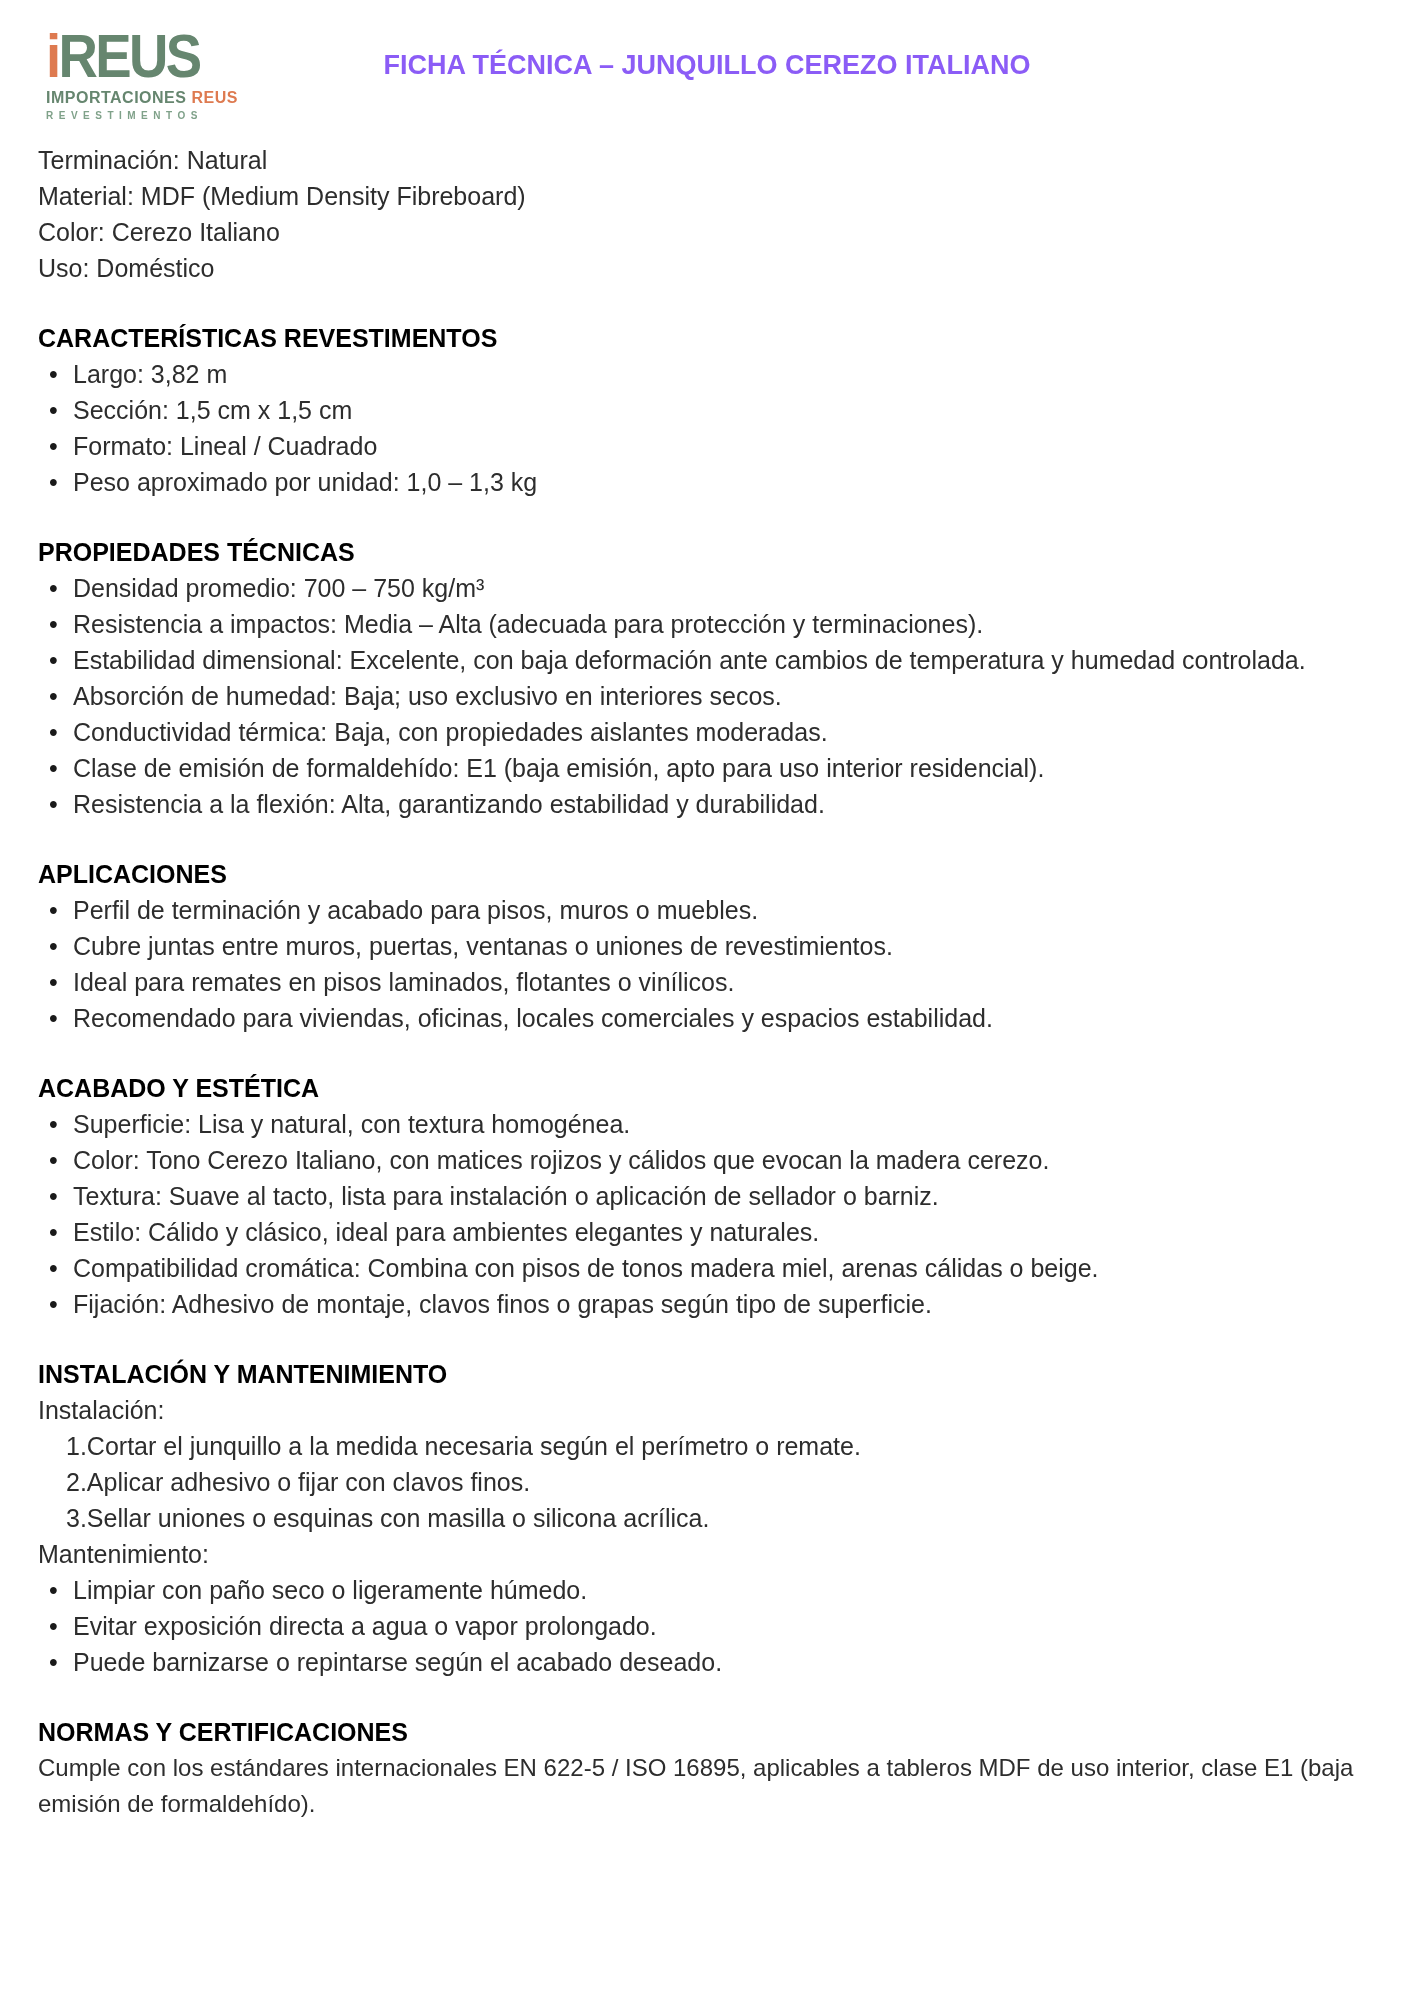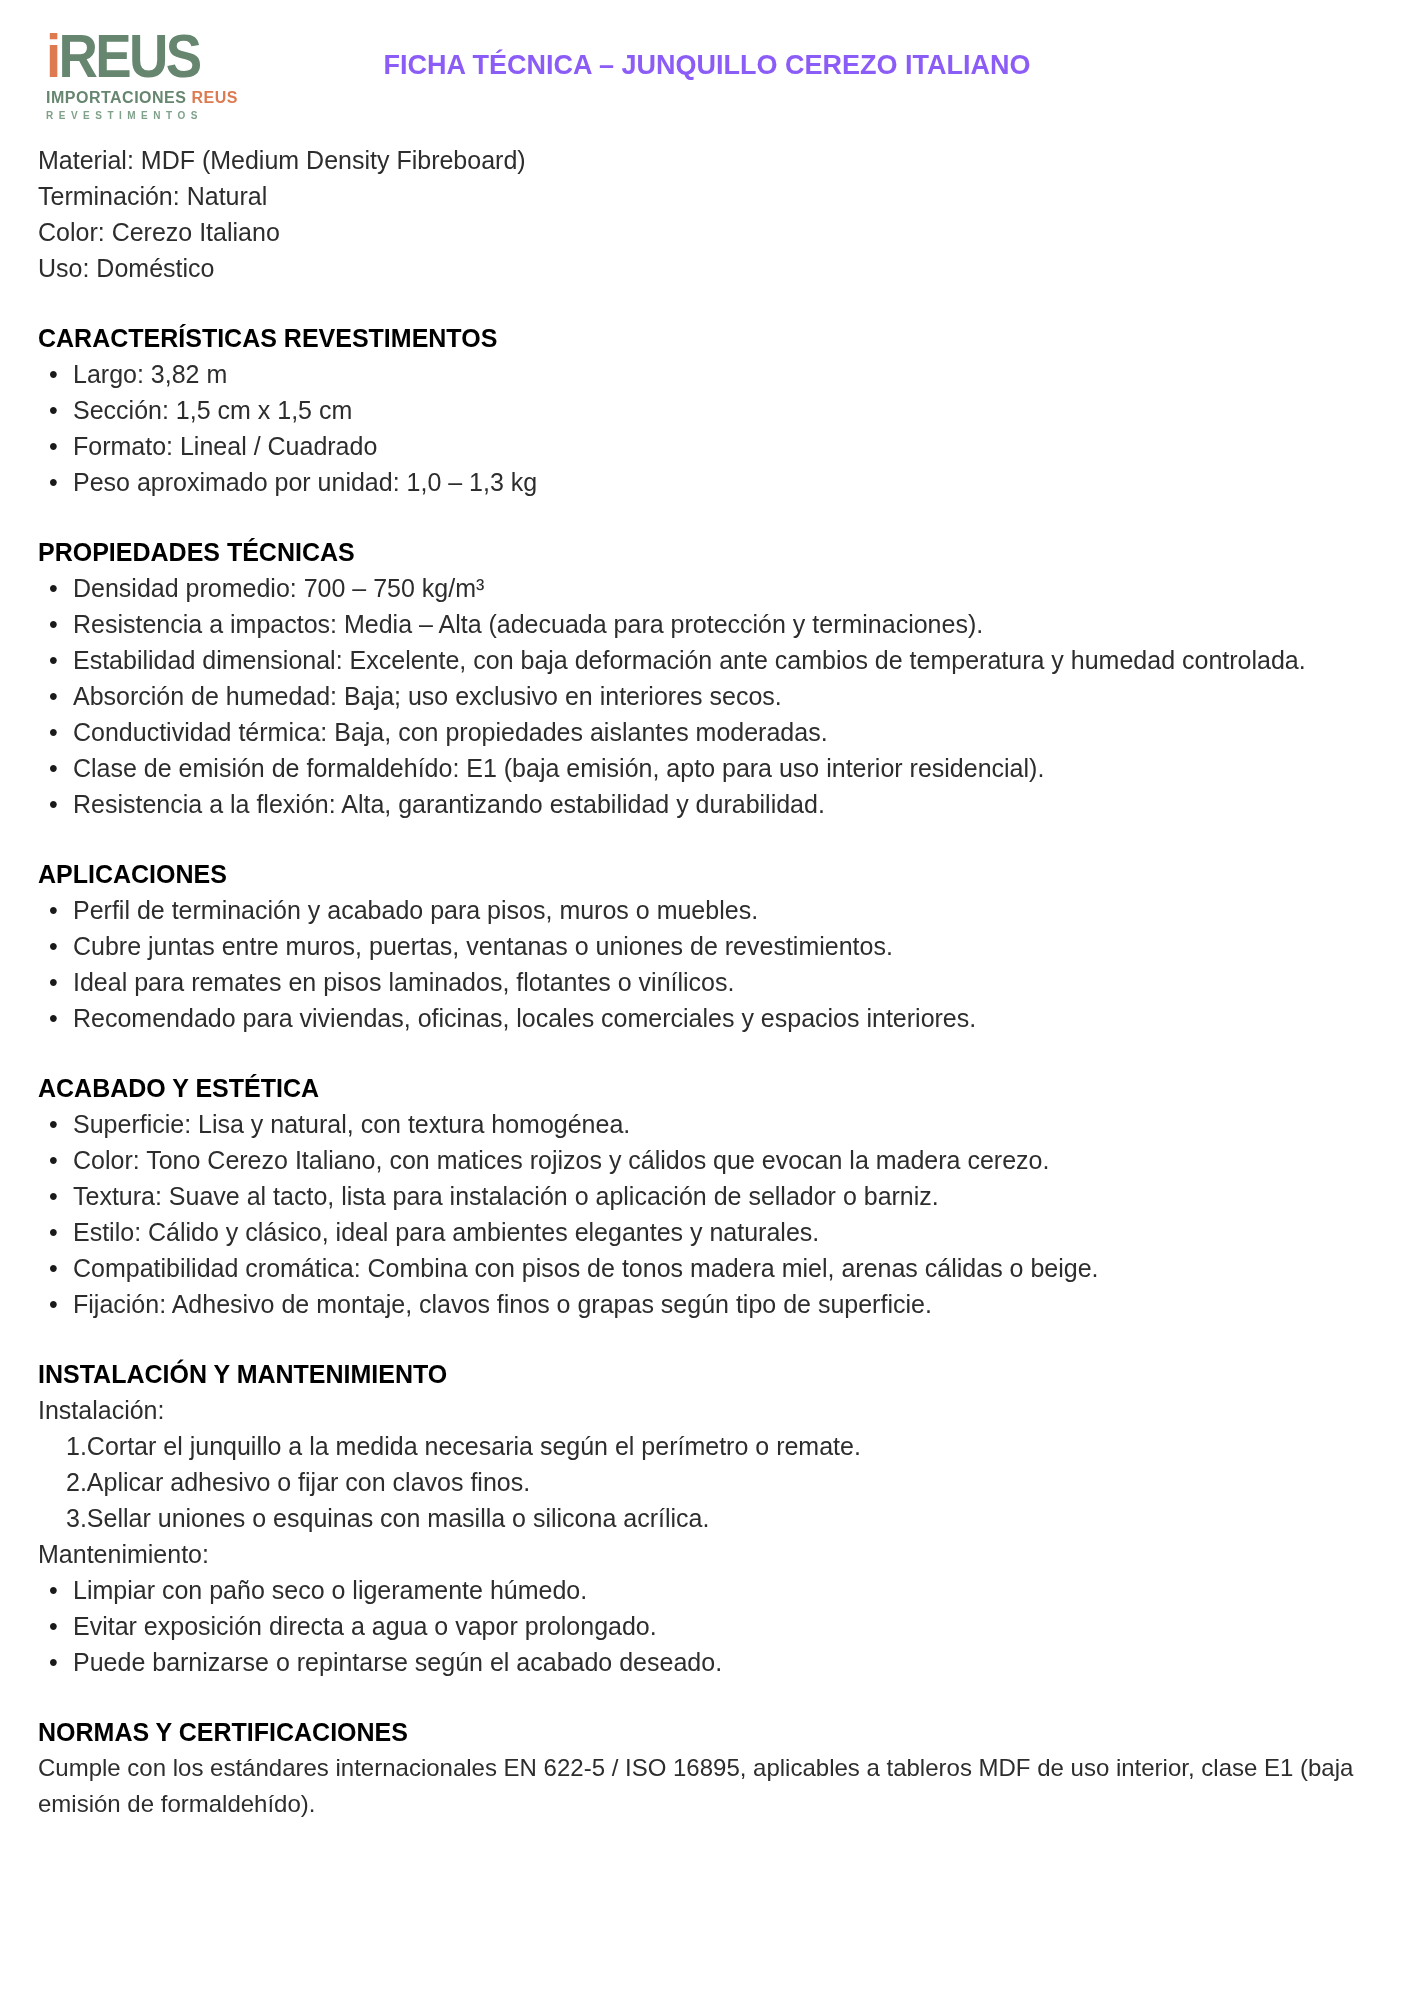--- a/index.html
+++ b/index.html
@@ -63,22 +63,22 @@
     <div class="logo">
       <div class="logo-main"><span class="logo-i">i</span><span class="logo-reus">REUS</span></div>
       <div class="logo-line2"><span class="g">IMPORTACIONES</span><span class="o">REUS</span></div>
       <div class="logo-line3">REVESTIMENTOS</div>
     </div>
     <div class="doc-title">FICHA TÉCNICA – JUNQUILLO CEREZO ITALIANO</div>
   </div>
 
   <div class="content">
     <div id="intro-block">
+        <div class="intro-line">Terminación: Natural</div>
         <div class="intro-line">Material: MDF (Medium Density Fibreboard)</div>
-        <div class="intro-line">Terminación: Natural</div>
         <div class="intro-line">Color: Cerezo Italiano</div>
         <div class="intro-line">Uso: Doméstico</div>
       </div>
     <div id="sections-block">
         <div class="section-heading">CARACTERÍSTICAS REVESTIMENTOS</div>
         <div class="bullet-row"><span class="marker">•</span><span>Largo: 3,82 m</span></div>
         <div class="bullet-row"><span class="marker">•</span><span>Sección: 1,5 cm x 1,5 cm</span></div>
         <div class="bullet-row"><span class="marker">•</span><span>Formato: Lineal / Cuadrado</span></div>
         <div class="bullet-row"><span class="marker">•</span><span>Peso aproximado por unidad: 1,0 – 1,3 kg</span></div>
         <div class="section-heading">PROPIEDADES TÉCNICAS</div>
@@ -86,21 +86,21 @@
         <div class="bullet-row"><span class="marker">•</span><span>Resistencia a impactos: Media – Alta (adecuada para protección y terminaciones).</span></div>
         <div class="bullet-row"><span class="marker">•</span><span>Estabilidad dimensional: Excelente, con baja deformación ante cambios de temperatura y humedad controlada.</span></div>
         <div class="bullet-row"><span class="marker">•</span><span>Absorción de humedad: Baja; uso exclusivo en interiores secos.</span></div>
         <div class="bullet-row"><span class="marker">•</span><span>Conductividad térmica: Baja, con propiedades aislantes moderadas.</span></div>
         <div class="bullet-row"><span class="marker">•</span><span>Clase de emisión de formaldehído: E1 (baja emisión, apto para uso interior residencial).</span></div>
         <div class="bullet-row"><span class="marker">•</span><span>Resistencia a la flexión: Alta, garantizando estabilidad y durabilidad.</span></div>
         <div class="section-heading">APLICACIONES</div>
         <div class="bullet-row"><span class="marker">•</span><span>Perfil de terminación y acabado para pisos, muros o muebles.</span></div>
         <div class="bullet-row"><span class="marker">•</span><span>Cubre juntas entre muros, puertas, ventanas o uniones de revestimientos.</span></div>
         <div class="bullet-row"><span class="marker">•</span><span>Ideal para remates en pisos laminados, flotantes o vinílicos.</span></div>
-        <div class="bullet-row"><span class="marker">•</span><span>Recomendado para viviendas, oficinas, locales comerciales y espacios interiores.</span></div>
+        <div class="bullet-row"><span class="marker">•</span><span>Recomendado para viviendas, oficinas, locales comerciales y espacios estabilidad.</span></div>
         <div class="section-heading">ACABADO Y ESTÉTICA</div>
         <div class="bullet-row"><span class="marker">•</span><span>Superficie: Lisa y natural, con textura homogénea.</span></div>
         <div class="bullet-row"><span class="marker">•</span><span>Color: Tono Cerezo Italiano, con matices rojizos y cálidos que evocan la madera cerezo.</span></div>
         <div class="bullet-row"><span class="marker">•</span><span>Textura: Suave al tacto, lista para instalación o aplicación de sellador o barniz.</span></div>
         <div class="bullet-row"><span class="marker">•</span><span>Estilo: Cálido y clásico, ideal para ambientes elegantes y naturales.</span></div>
         <div class="bullet-row"><span class="marker">•</span><span>Compatibilidad cromática: Combina con pisos de tonos madera miel, arenas cálidas o beige.</span></div>
         <div class="bullet-row"><span class="marker">•</span><span>Fijación: Adhesivo de montaje, clavos finos o grapas según tipo de superficie.</span></div>
         <div class="section-heading">INSTALACIÓN Y MANTENIMIENTO</div>
         <div class="plain-line">Instalación:</div>
         <div class="ordered-row"><span class="num">1.</span><span>Cortar el junquillo a la medida necesaria según el perímetro o remate.</span></div>

